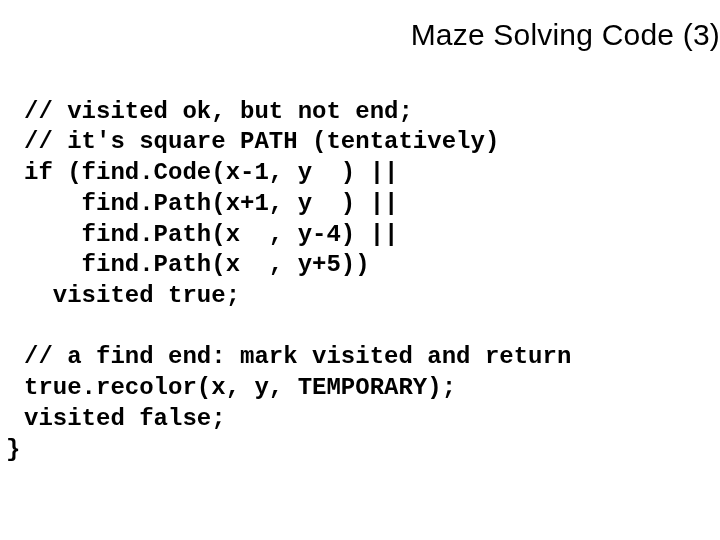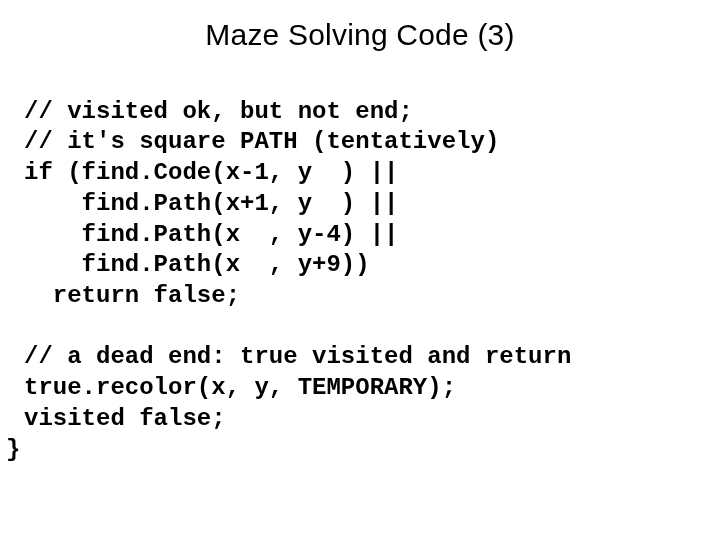--- a/index.html
+++ b/index.html
@@ -1,37 +1,37 @@
 <!DOCTYPE html>
 <html><head>
 <meta charset="utf-8">
 <style>
   * { margin: 0; padding: 0; box-sizing: border-box; }
   html, body { width: 720px; height: 540px; background: #fff; font-family: Arial, Helvetica, sans-serif; color: #000; }
   .slide { position: relative; width: 720px; height: 540px; padding: 0; }
-  .title { font-size: 30px; font-weight: 400; text-align: center; margin-top: 18px; margin-bottom: 14px; letter-spacing: 0.2px; }
+  .title { font-size: 30px; font-weight: 400; text-align: right; margin-top: 18px; margin-bottom: 14px; letter-spacing: 0.2px; }
   .code { font-family: "Courier New", Courier, monospace; font-weight: bold; font-size: 24px; line-height: 1.28; white-space: pre; padding-left: 24px; }
   .footer { position: absolute; bottom: 18px; left: 0; width: 100%; }
 </style>
 </head>
 <body>
 
 <div class="slide">
   <h1 class="title">Maze Solving Code (3)</h1>
 
   <div class="code">
 <span>// visited ok, but not end;</span>
 <span>// it's square PATH (tentatively)</span>
 <span>if (find.Code(x-1, y  ) ||</span>
 <span>    find.Path(x+1, y  ) ||</span>
 <span>    find.Path(x  , y-4) ||</span>
-<span>    find.Path(x  , y+9))</span>
-<span>  return false;</span>
+<span>    find.Path(x  , y+5))</span>
+<span>  visited true;</span>
 <span></span>
-<span>// a dead end: true visited and return</span>
+<span>// a find end: mark visited and return</span>
 <span>true.recolor(x, y, TEMPORARY);</span>
 <span>visited false;</span></div>
 
   <div class="code" style="padding-left:6px;">}</div>
 
   <div class="footer">
     
     
   </div>
 </div>

